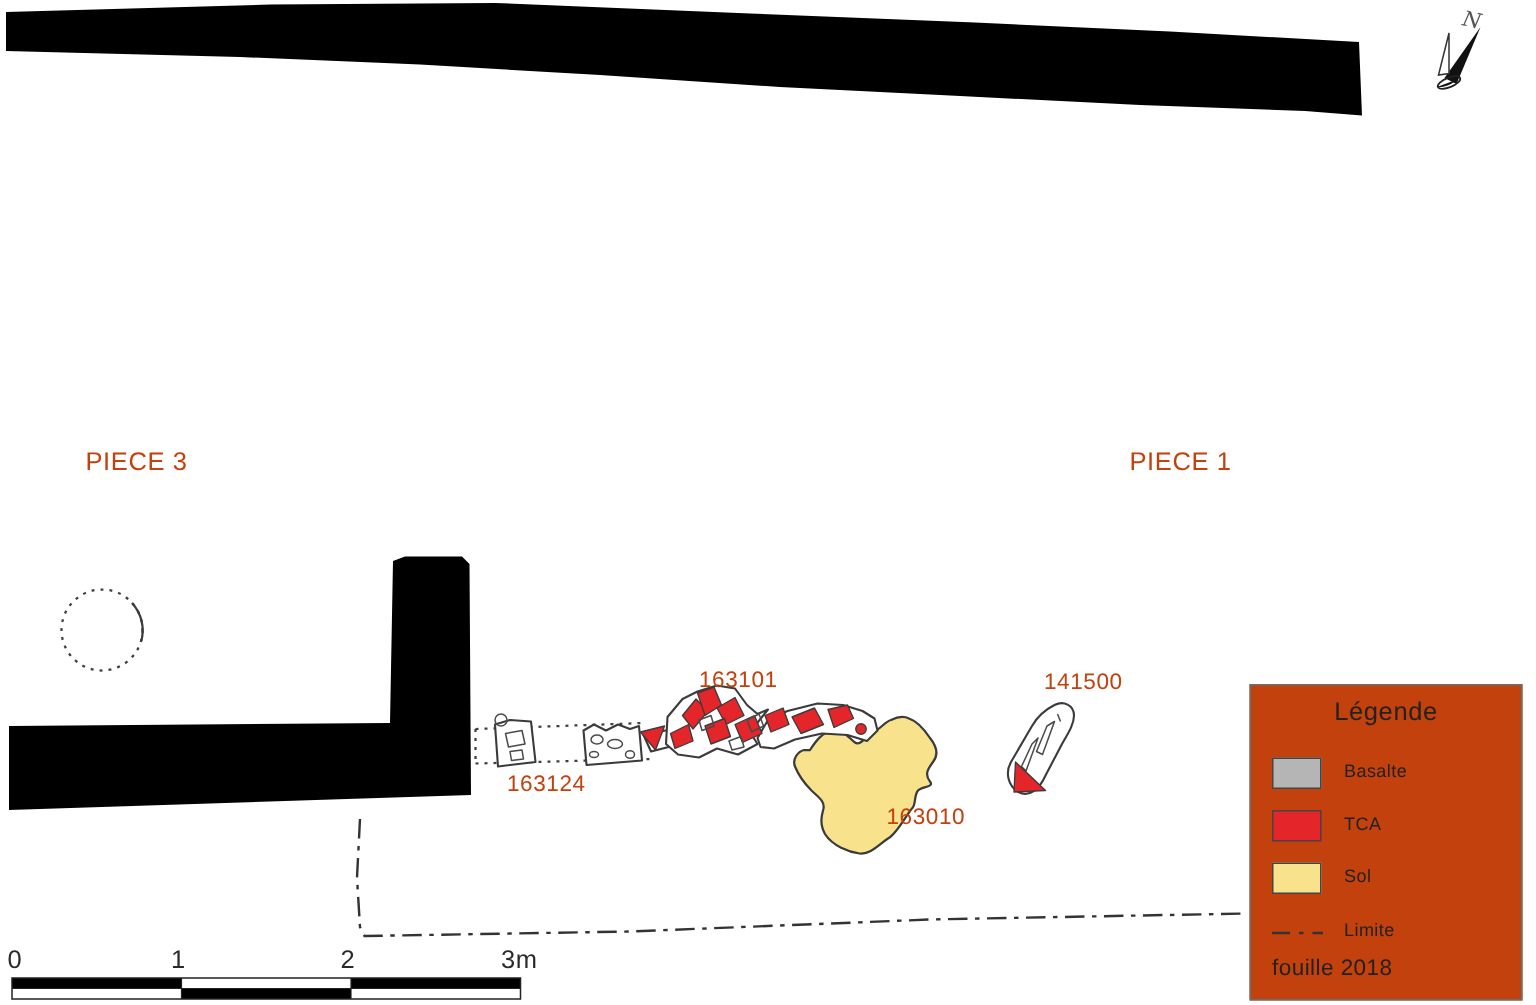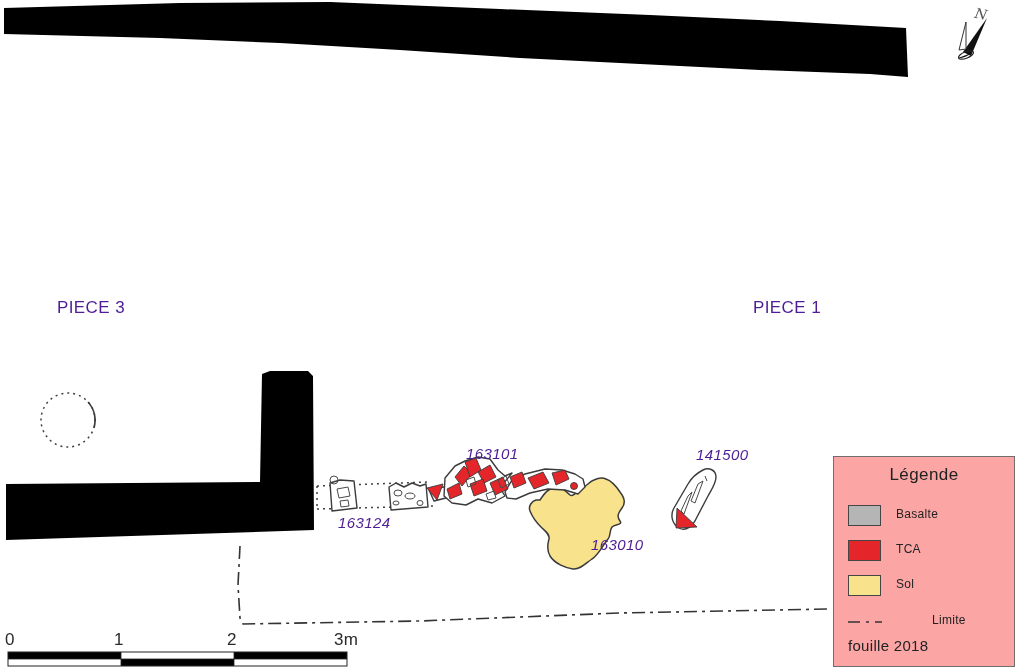--- a/index.html
+++ b/index.html
@@ -1,38 +1,38 @@
 <!DOCTYPE html>
 <html><head>
 <meta charset="utf-8">
 <style>
   html,body{margin:0;padding:0;background:#fff;}
   .canvas{
     position:relative;width:1024px;height:670px;background:#ffffff;overflow:hidden;
     font-family:"Liberation Sans","DejaVu Sans",sans-serif;color:#222;
   }
   svg{position:absolute;left:0;top:0;}
-  .lbl{position:absolute;white-space:nowrap;letter-spacing:.4px;color:#4c1d95;}
+  .lbl{position:absolute;white-space:nowrap;letter-spacing:.4px;color:#c2410c;}
   .room-lbl{font-size:17px;}
-  .feat-lbl{font-size:15px;font-style:italic;}
+  .feat-lbl{font-size:15px;}
   .tick-lbl{font-size:17px;color:#2a2a2a;}
   .north-n{font-family:"DejaVu Serif","Liberation Serif",serif;font-style:italic;font-size:14px;transform:rotate(12deg);color:#555;}
   
   .wall{fill:#000;}
   .outline{fill:#ffffff;stroke:#3b3b3b;stroke-width:1.4;stroke-linejoin:round;}
   .sketch{fill:none;stroke:#4a4a4a;stroke-width:1;stroke-linejoin:round;}
   .tca{fill:#e4252a;stroke:#3b3b3b;stroke-width:.9;stroke-linejoin:round;}
   .sol{fill:#f8e28c;stroke:#3b3b3b;stroke-width:1.5;stroke-linejoin:round;}
   .dotted{fill:none;stroke:#3f3f3f;stroke-width:1.5;stroke-dasharray:2 4;}
   .dashdot{fill:none;stroke:#333;stroke-width:1.6;stroke-dasharray:13 5 3 5;}
   .solidline{fill:none;stroke:#3b3b3b;stroke-width:1.5;}
   
   .legend{
     position:absolute;left:833px;top:456px;width:182px;height:211px;
-    background:#fca5a5;border:1px solid #6e6e6e;box-sizing:border-box;
+    background:#c2410c;border:1px solid #6e6e6e;box-sizing:border-box;
   }
   .legend-title{position:absolute;left:0;top:8px;width:100%;text-align:center;font-size:17px;letter-spacing:.4px;}
   .swatch{position:absolute;left:14px;width:33px;height:21px;border:1.6px solid #454545;box-sizing:border-box;}
   .legend-item-lbl{position:absolute;left:62px;font-size:12px;letter-spacing:.3px;}
   .legend-line2{position:absolute;left:14px;font-size:15px;letter-spacing:.3px;}
   .limite-symbol{position:absolute;left:12px;width:38px;height:10px;}
 </style>
 </head>
 <body>
 
@@ -143,17 +143,17 @@
 
     <div class="swatch" style="top: 83px; background-color: rgb(228, 37, 42);"></div>
     <div class="legend-item-lbl" style="top:85px;">TCA</div>
 
     <div class="swatch" style="top: 118px; background-color: rgb(248, 226, 140);"></div>
     <div class="legend-item-lbl" style="top:120px;">Sol</div>
 
     <svg class="limite-symbol" style="top:160px;" width="38" height="10" viewBox="0 0 38 10">
       <path d="M2,5 L36,5" stroke="#333" stroke-width="1.6" fill="none" stroke-dasharray="12 6 3 6"></path>
     </svg>
-    <div class="legend-item-lbl" style="top:156px;margin-left:36px;">Limite</div>
+    <div class="legend-item-lbl" style="top:156px;">Limite</div>
     <div class="legend-line2" style="top:180px;">fouille 2018</div>
   </div>
 
 </div>
 
 </body></html>

